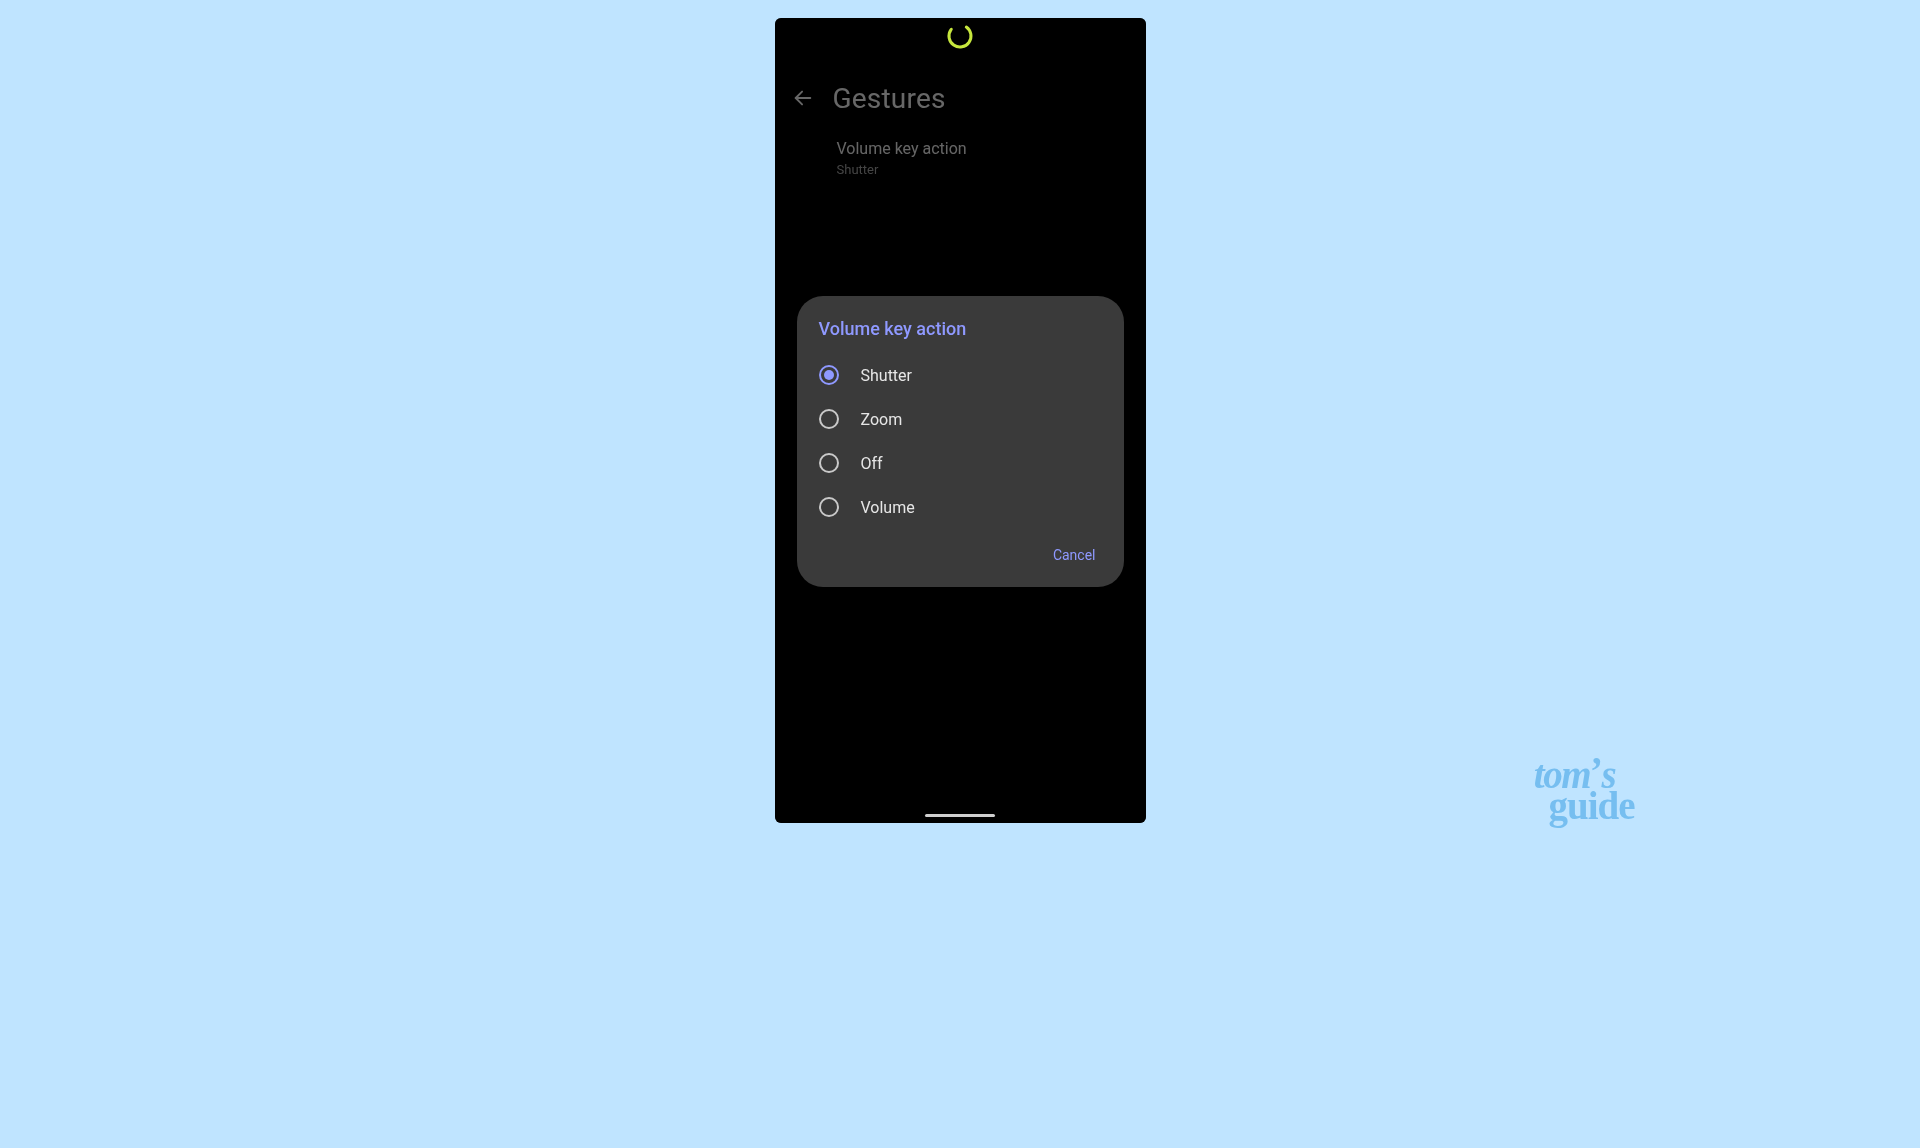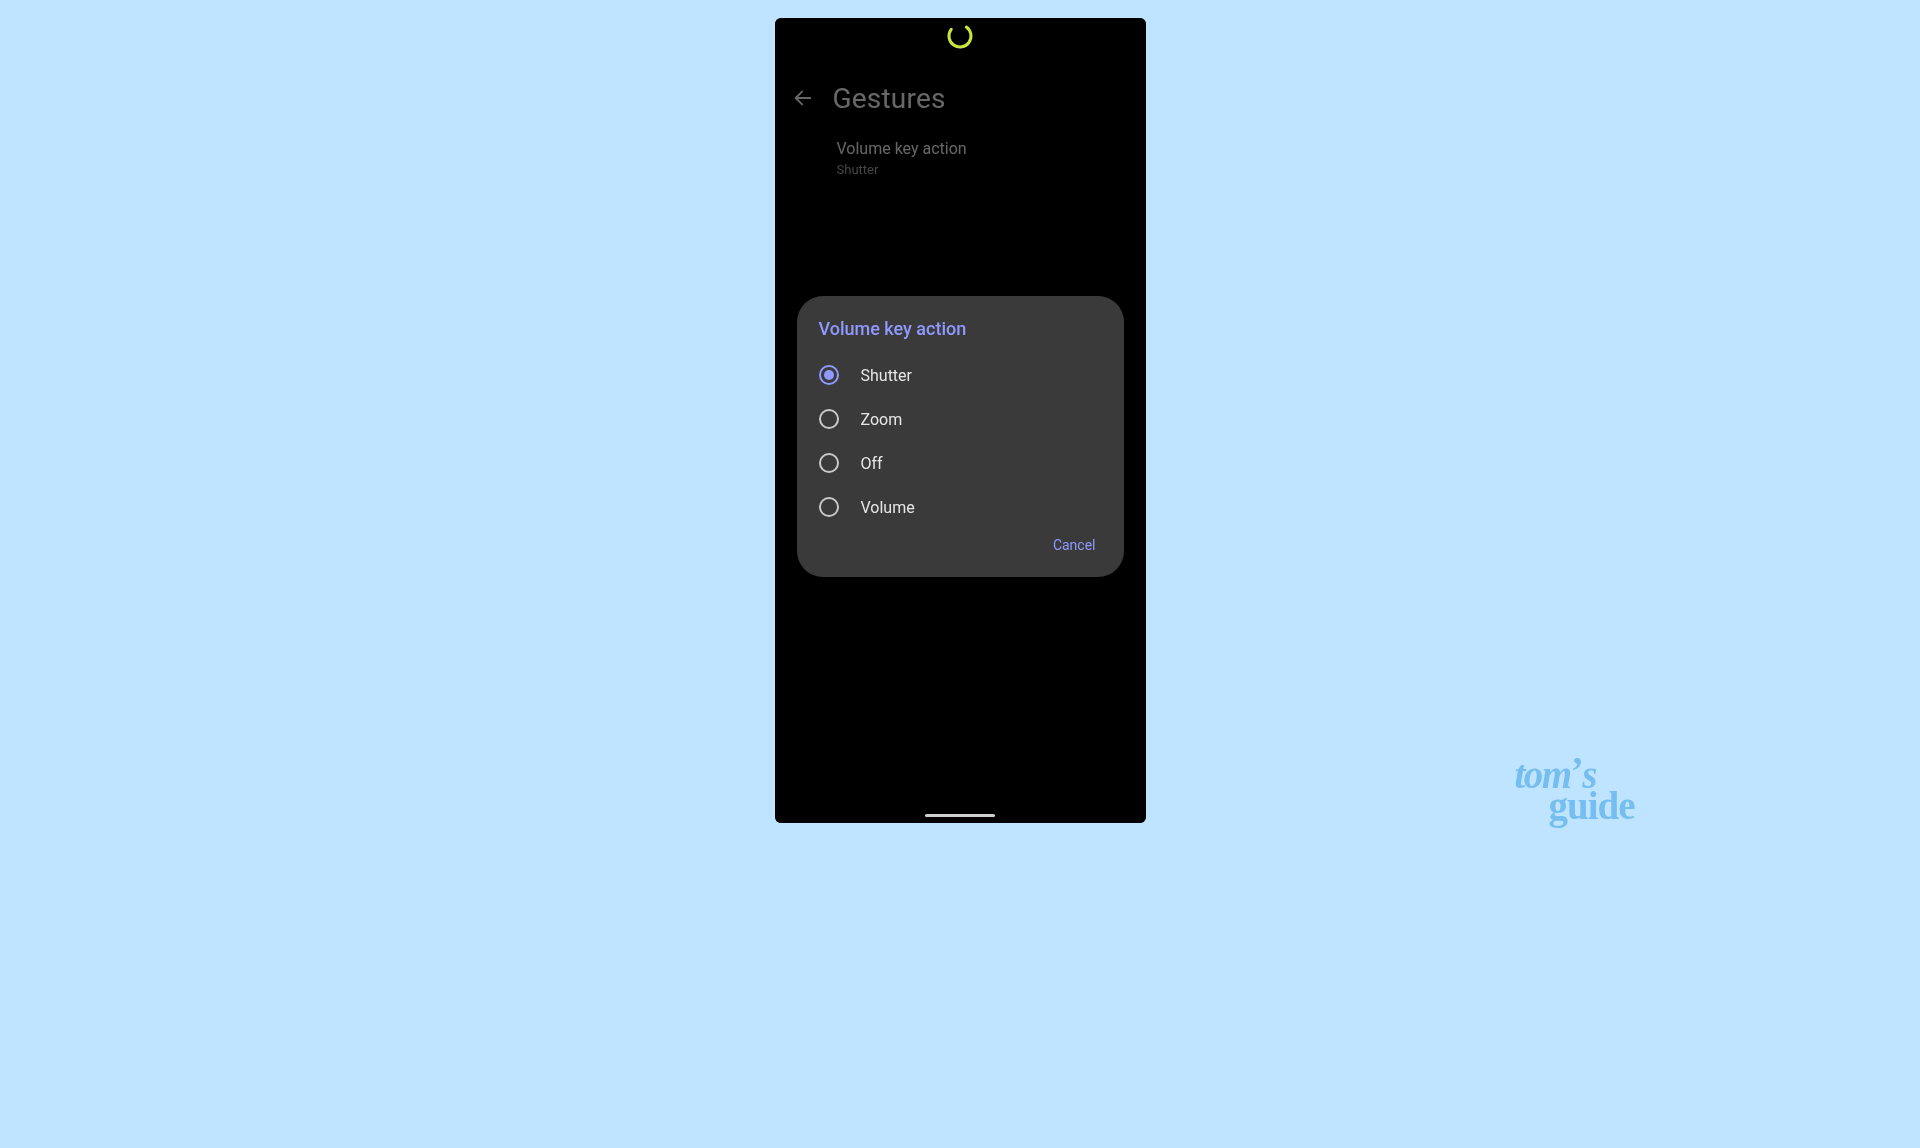--- a/index.html
+++ b/index.html
@@ -144,20 +144,21 @@
       border-radius: 50%;
       transform: translate(-50%, -50%);
     }
     .option-label {
       font-size: 16px;
       color: #e6e6e6;
     }
     .dialog-actions {
       display: flex;
       justify-content: flex-end;
+      margin-top: 10px;
     }
     .cancel {
       font-size: 14px;
       color: #8f99ff;
       padding: 8px 6px;
       cursor: pointer;
       background: none;
       border: none;
       font-family: inherit;
     }
@@ -176,21 +177,21 @@
     }
 
     
     .watermark {
       position: absolute;
       right: 28px;
       bottom: 18px;
       font-family: Georgia, "Times New Roman", serif;
       color: #76bef0;
       line-height: 0.85;
-      text-align: left;
+      text-align: center;
       pointer-events: none;
       user-select: none;
     }
     .wm-line1 {
       font-size: 39px;
       font-weight: 700;
       font-style: italic;
       letter-spacing: -1.5px;
       position: relative;
     }

